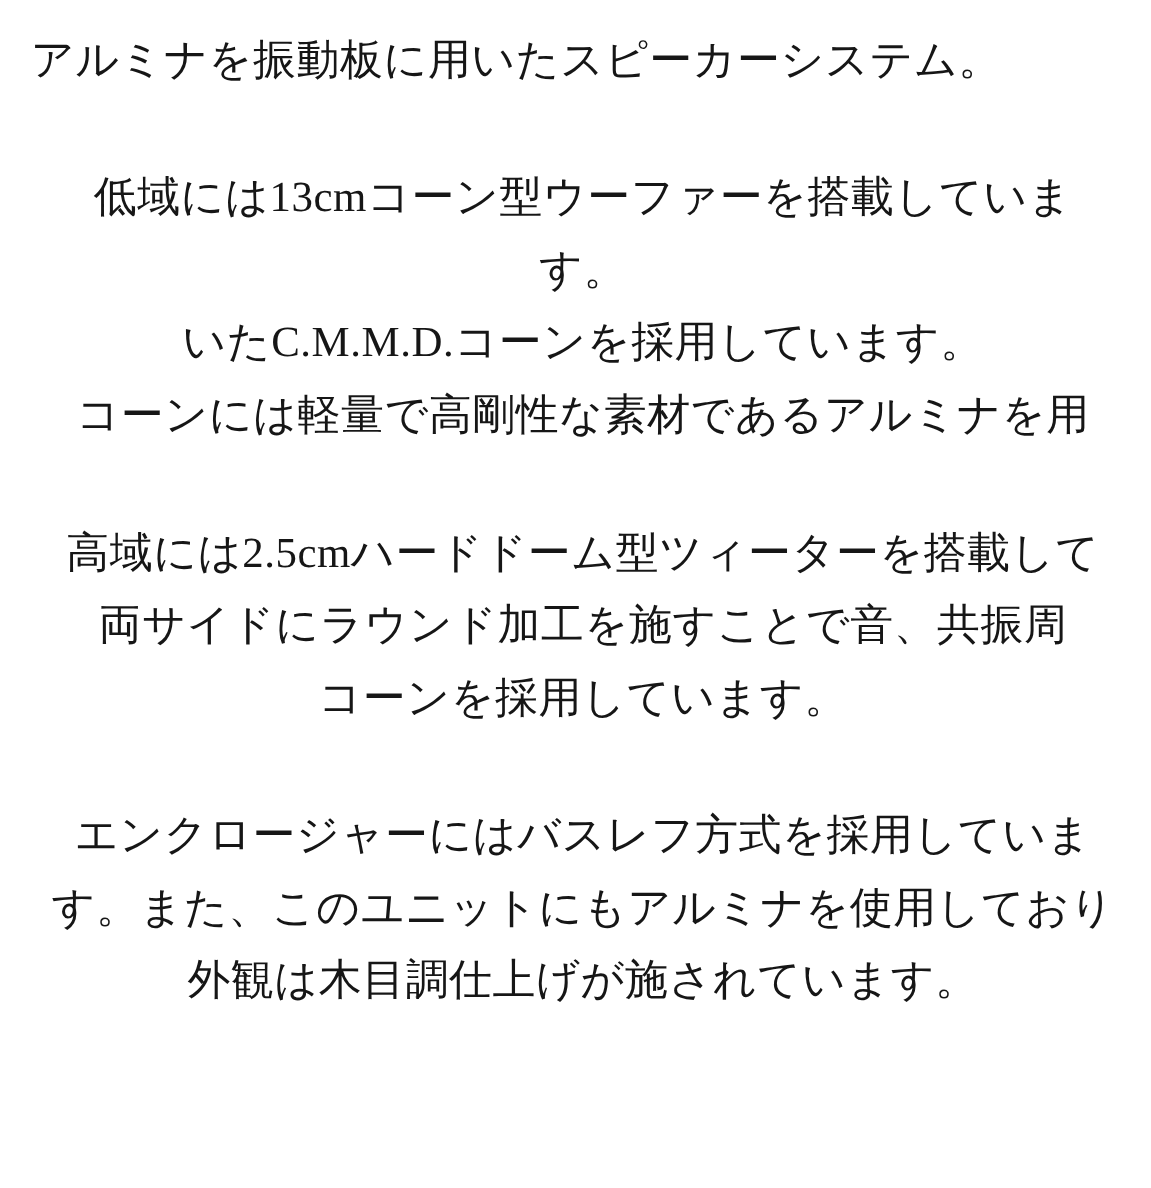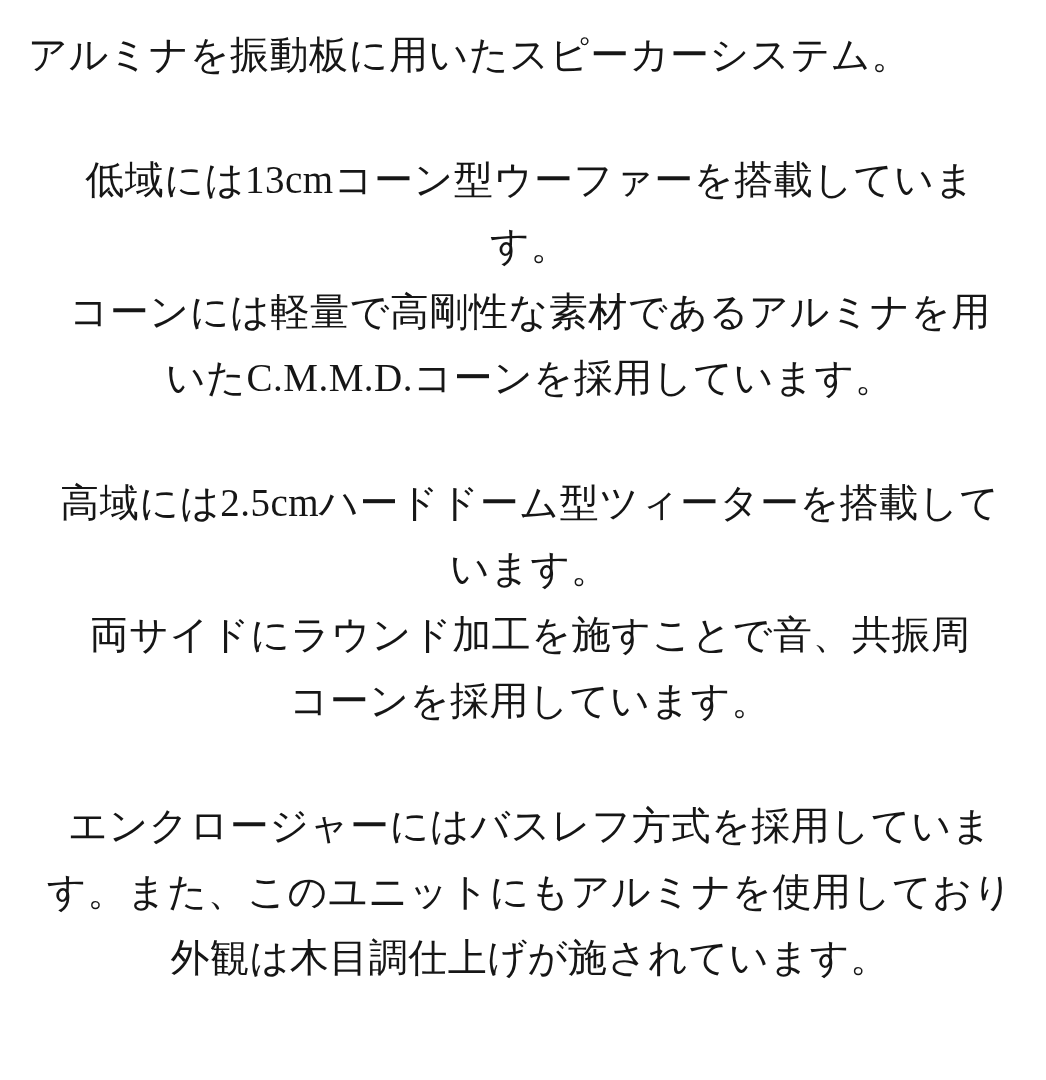--- a/index.html
+++ b/index.html
@@ -40,27 +40,26 @@
 
 <div class="page">
 
   <div class="para">
     <div class="line">アルミナを振動板に用いたスピーカーシステム。</div>
   </div>
 
   <div class="para">
     <div class="line">低域には13cmコーン型ウーファーを搭載していま</div>
     <div class="line">す。</div>
+    <div class="line">いたC.M.M.D.コーンを採用しています。</div>
     <div class="line">コーンには軽量で高剛性な素材であるアルミナを用</div>
-    <div class="line">いたC.M.M.D.コーンを採用しています。</div>
   </div>
 
   <div class="para">
     <div class="line">高域には2.5cmハードドーム型ツィーターを搭載して</div>
-    <div class="line">います。</div>
     <div class="line">両サイドにラウンド加工を施すことで音、共振周</div>
     <div class="line">コーンを採用しています。</div>
   </div>
 
   <div class="para">
     <div class="line">エンクロージャーにはバスレフ方式を採用していま</div>
     <div class="line">す。また、このユニットにもアルミナを使用しており</div>
     <div class="line">外観は木目調仕上げが施されています。</div>
   </div>
 

